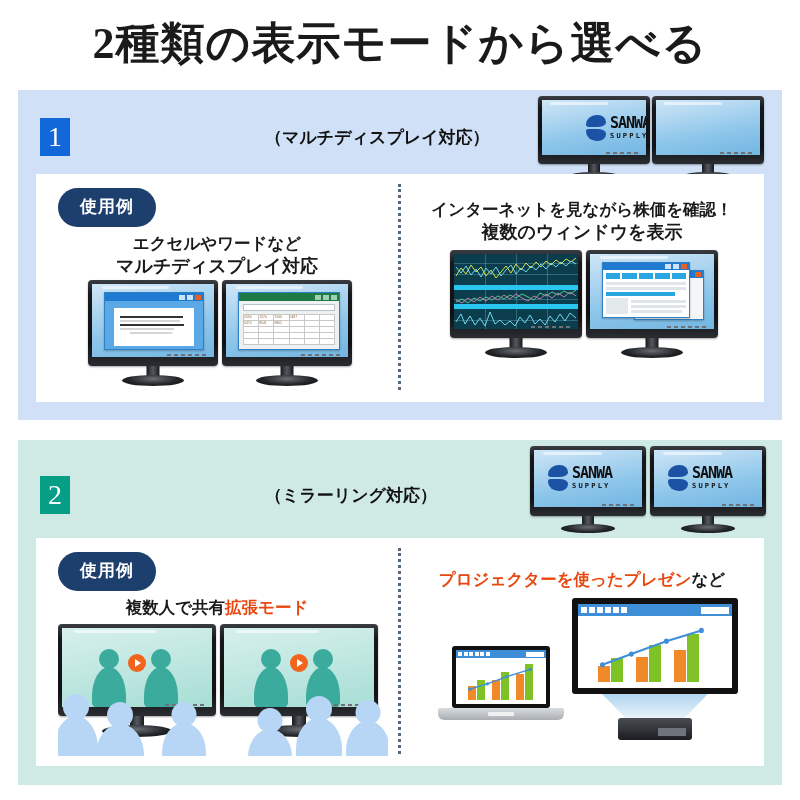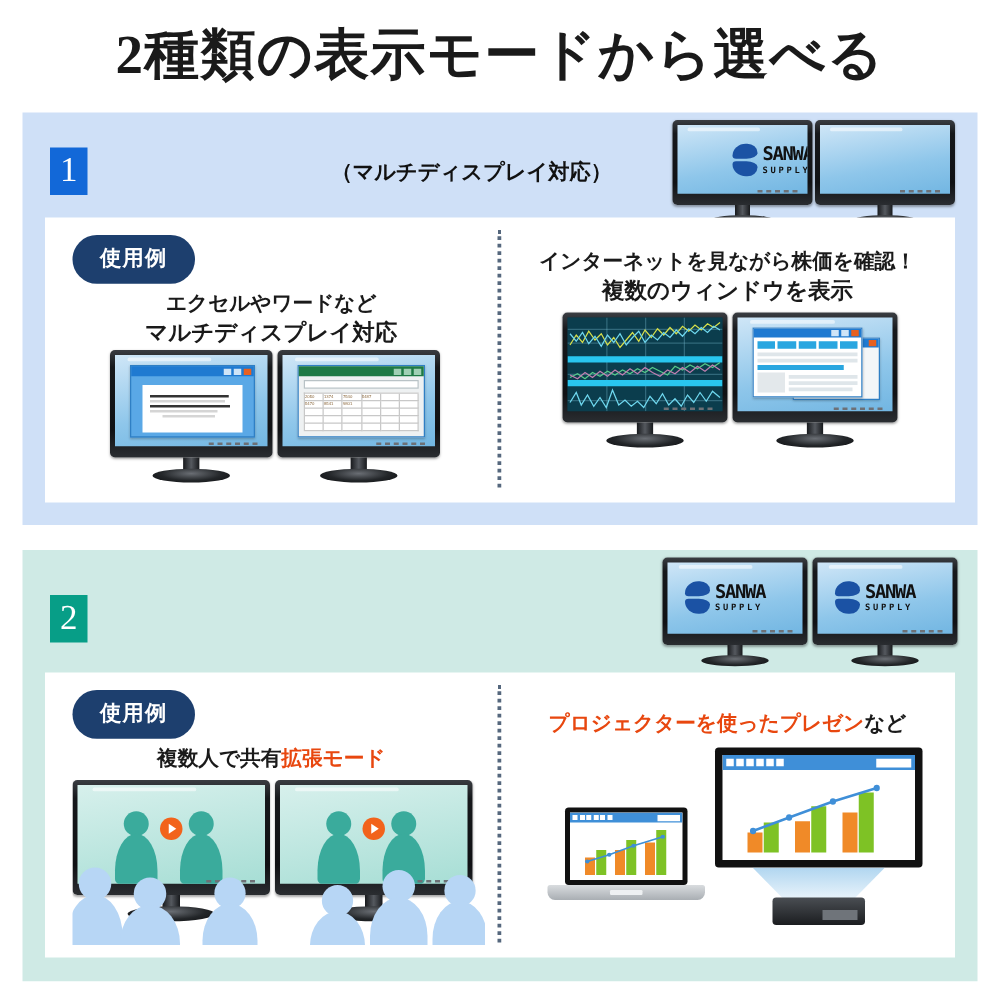--- a/index.html
+++ b/index.html
@@ -434,20 +434,21 @@
           </div>
         </div>
       </div>
     </div>
   </div>
 
   <div class="section s2">
 
     <div class="sec-head" style="height:106px;">
       <div class="num-badge" style="top:36px;">2</div>
+      <div class="mode-sub" style="top:44px;">（ミラーリング対応）</div>
 
       <div style="position:absolute;left:512px;top:6px;width:236px;height:92px;">
 
         <div class="mon" style="left:0;top:0;width:116px;">
           <div class="bezel" style="height:70px;">
             <div class="screen" style="height:57px;">
               <div class="glint"></div>
               <div class="sanwa" style="left:14px;top:15px;">
                 <div class="mark" style="width:20px;height:26px;">
                   <div class="b1"></div>

